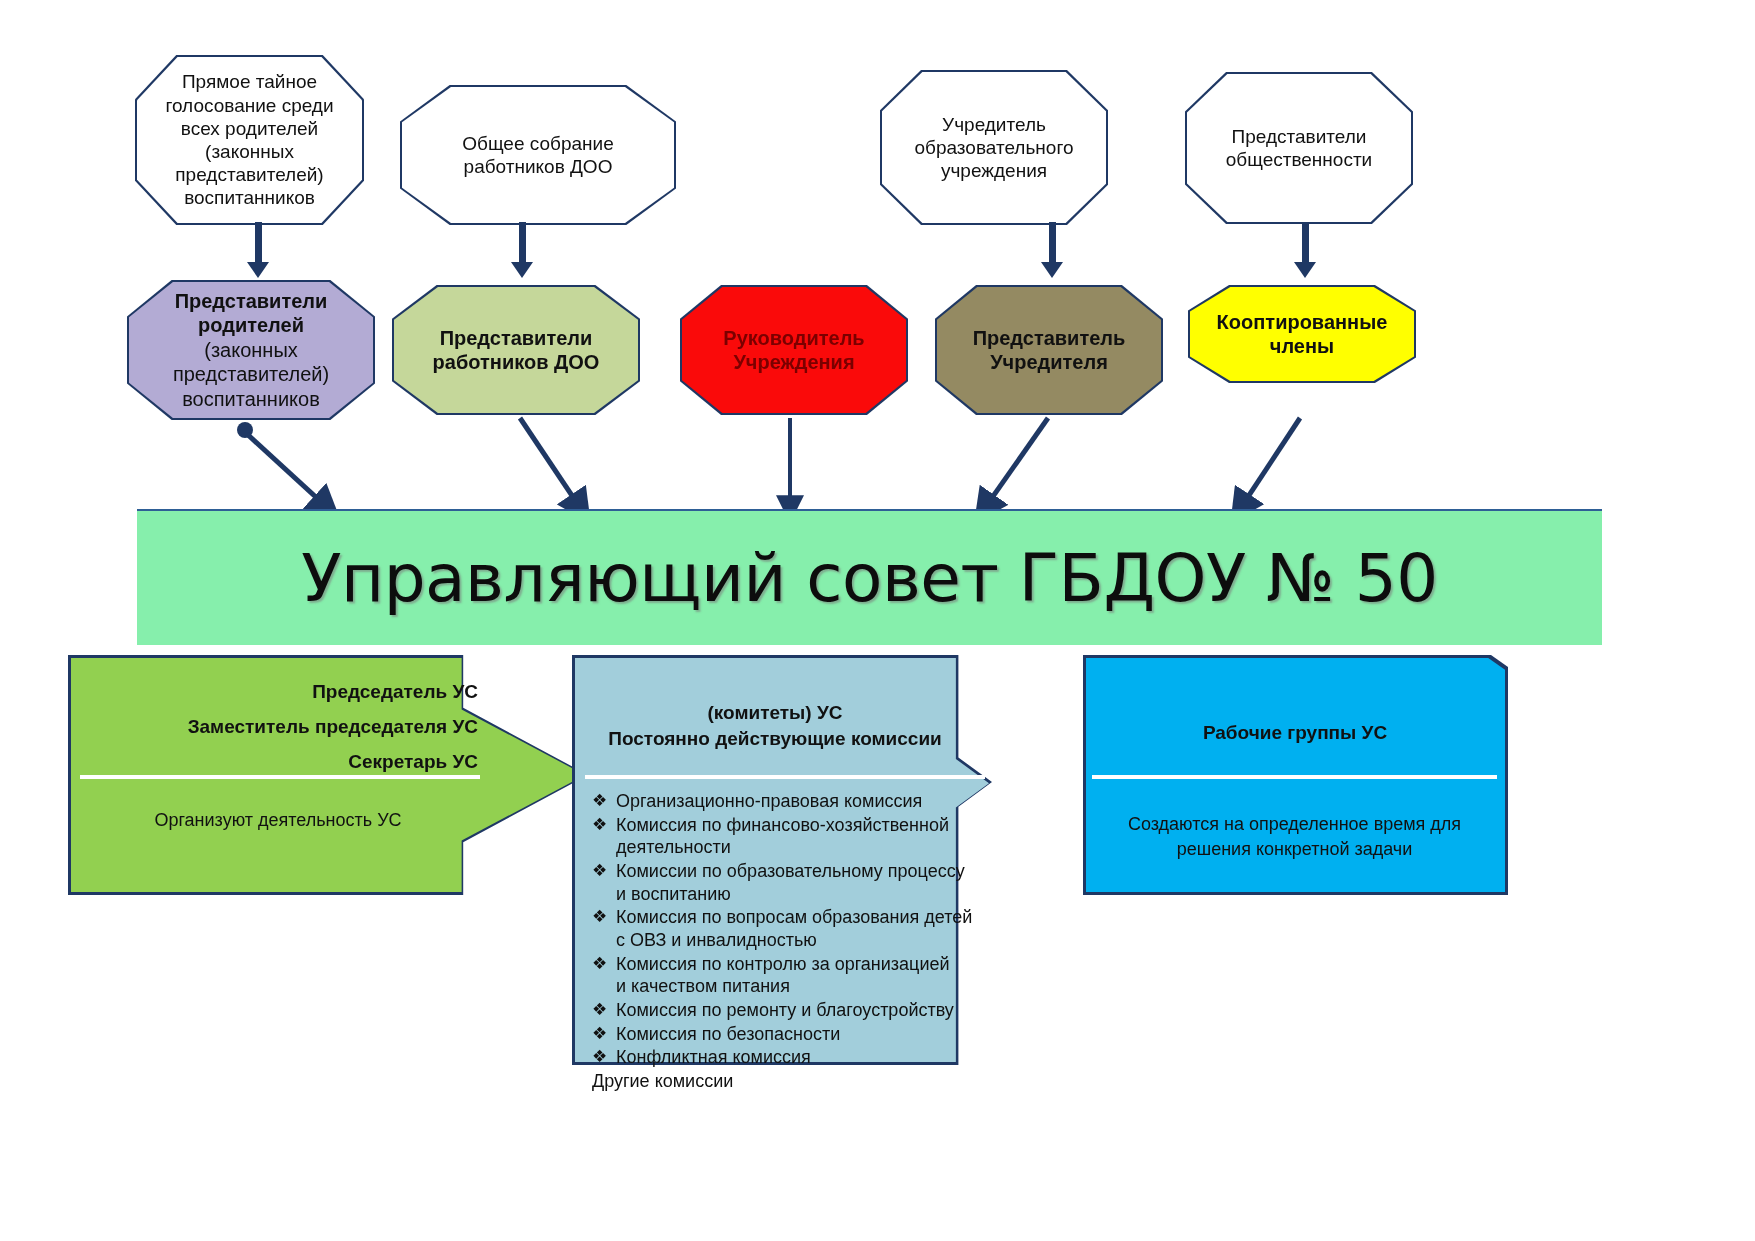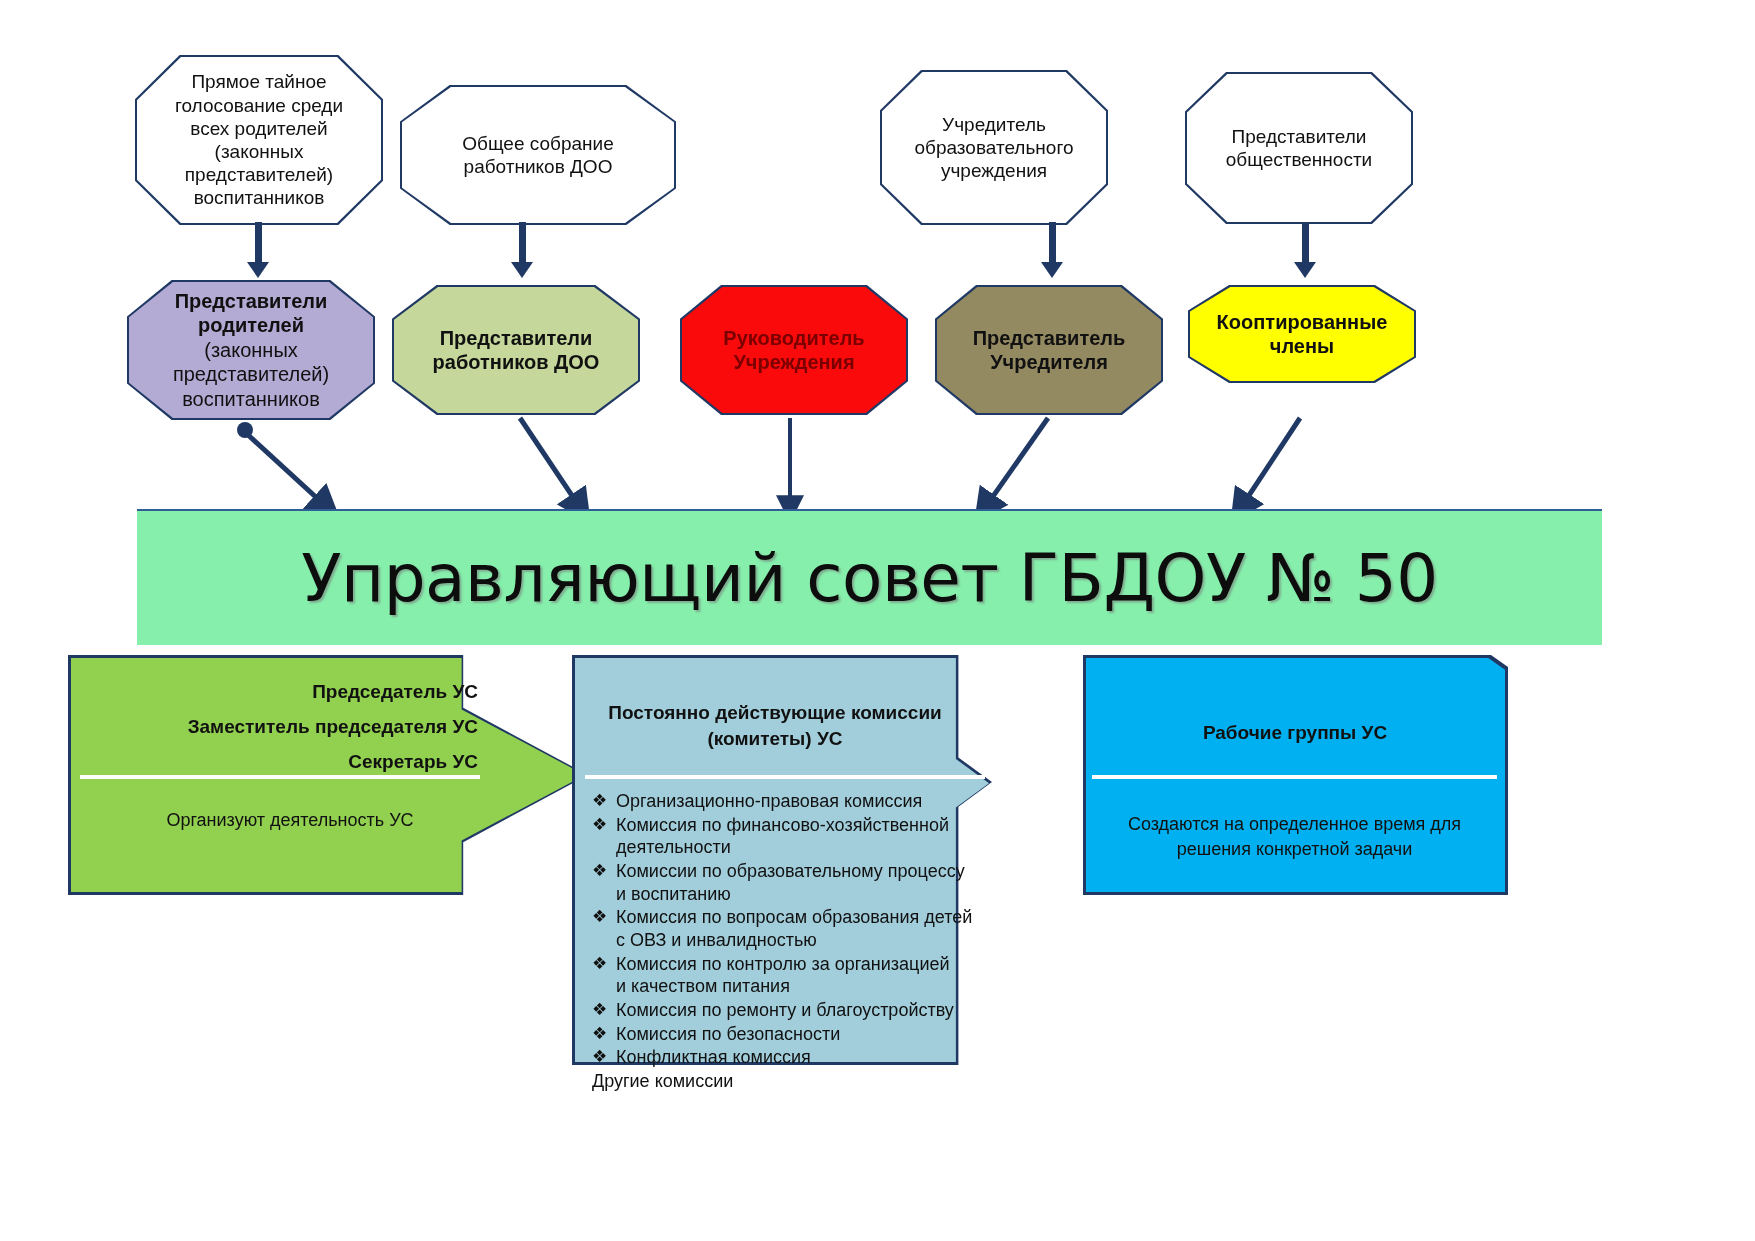--- a/index.html
+++ b/index.html
@@ -76,21 +76,21 @@
     background:#92d050;
     clip-path:polygon(0 0, 76% 0, 76% 22%, 100% 50%, 76% 78%, 76% 100%, 0 100%);
   }
   #green-txt{
     position:absolute;left:78px;top:668px;width:400px;
     text-align:right;
   }
   #green-txt .ln{font-size:19px;font-weight:bold;color:#111;margin:13px 0;}
   #green-div{position:absolute;left:80px;top:775px;width:400px;height:4px;background:#ffffff;}
   #green-sub{position:absolute;left:68px;top:810px;width:420px;text-align:center;
-    font-size:18px;color:#111;margin-left:12px;}
+    font-size:18px;color:#111;}
 
   
   #mid-wrap{
     position:absolute;left:572px;top:655px;width:420px;height:410px;
     background:#1f3864;
     clip-path:polygon(0 0, 92% 0, 92% 25%, 100% 31%, 92% 37%, 92% 100%, 0 100%);
   }
   #mid-wrap .min{
     position:absolute;left:3px;top:3px;right:3px;bottom:3px;
     background:#a2cedb;
@@ -122,21 +122,21 @@
     font-size:19px;font-weight:bold;color:#111;}
   #right-div{position:absolute;left:1092px;top:775px;width:405px;height:4px;background:#ffffff;}
   #right-sub{position:absolute;left:1092px;top:812px;width:405px;text-align:center;
     font-size:18px;color:#111;line-height:1.4;}
 </style>
 </head>
 <body>
 
 <div id="stage">
 
-  <div class="oct oct-top" style="left:135px;top:55px;width:248px;height:170px;">
+  <div class="oct oct-top" style="left:135px;top:55px;width:229px;height:170px;">
     <div class="inner">
       <div class="txt">
         <div>Прямое тайное</div>
         <div>голосование среди</div>
         <div>всех родителей</div>
         <div>(законных</div>
         <div>представителей)</div>
         <div>воспитанников</div>
       </div>
     </div>
@@ -257,22 +257,22 @@
     <div class="ln">Заместитель председателя УС</div>
     <div class="ln">Секретарь УС</div>
   </div>
   <div id="green-div"></div>
   <div id="green-sub">Организуют деятельность УС</div>
 
   <div id="mid-wrap">
     <div class="min" style="background: rgb(162, 206, 219);"></div>
   </div>
   <div id="mid-head">
+    <div>(комитеты) УС</div>
     <div>Постоянно действующие комиссии</div>
-    <div>(комитеты) УС</div>
   </div>
   <div id="mid-div"></div>
   <div id="mid-list">
     <div class="li">
       <span class="bul">❖</span>
       <span>Организационно-правовая комиссия</span>
     </div>
     <div class="li">
       <span class="bul">❖</span>
       <span>Комиссия по финансово-хозяйственной</span><br>

